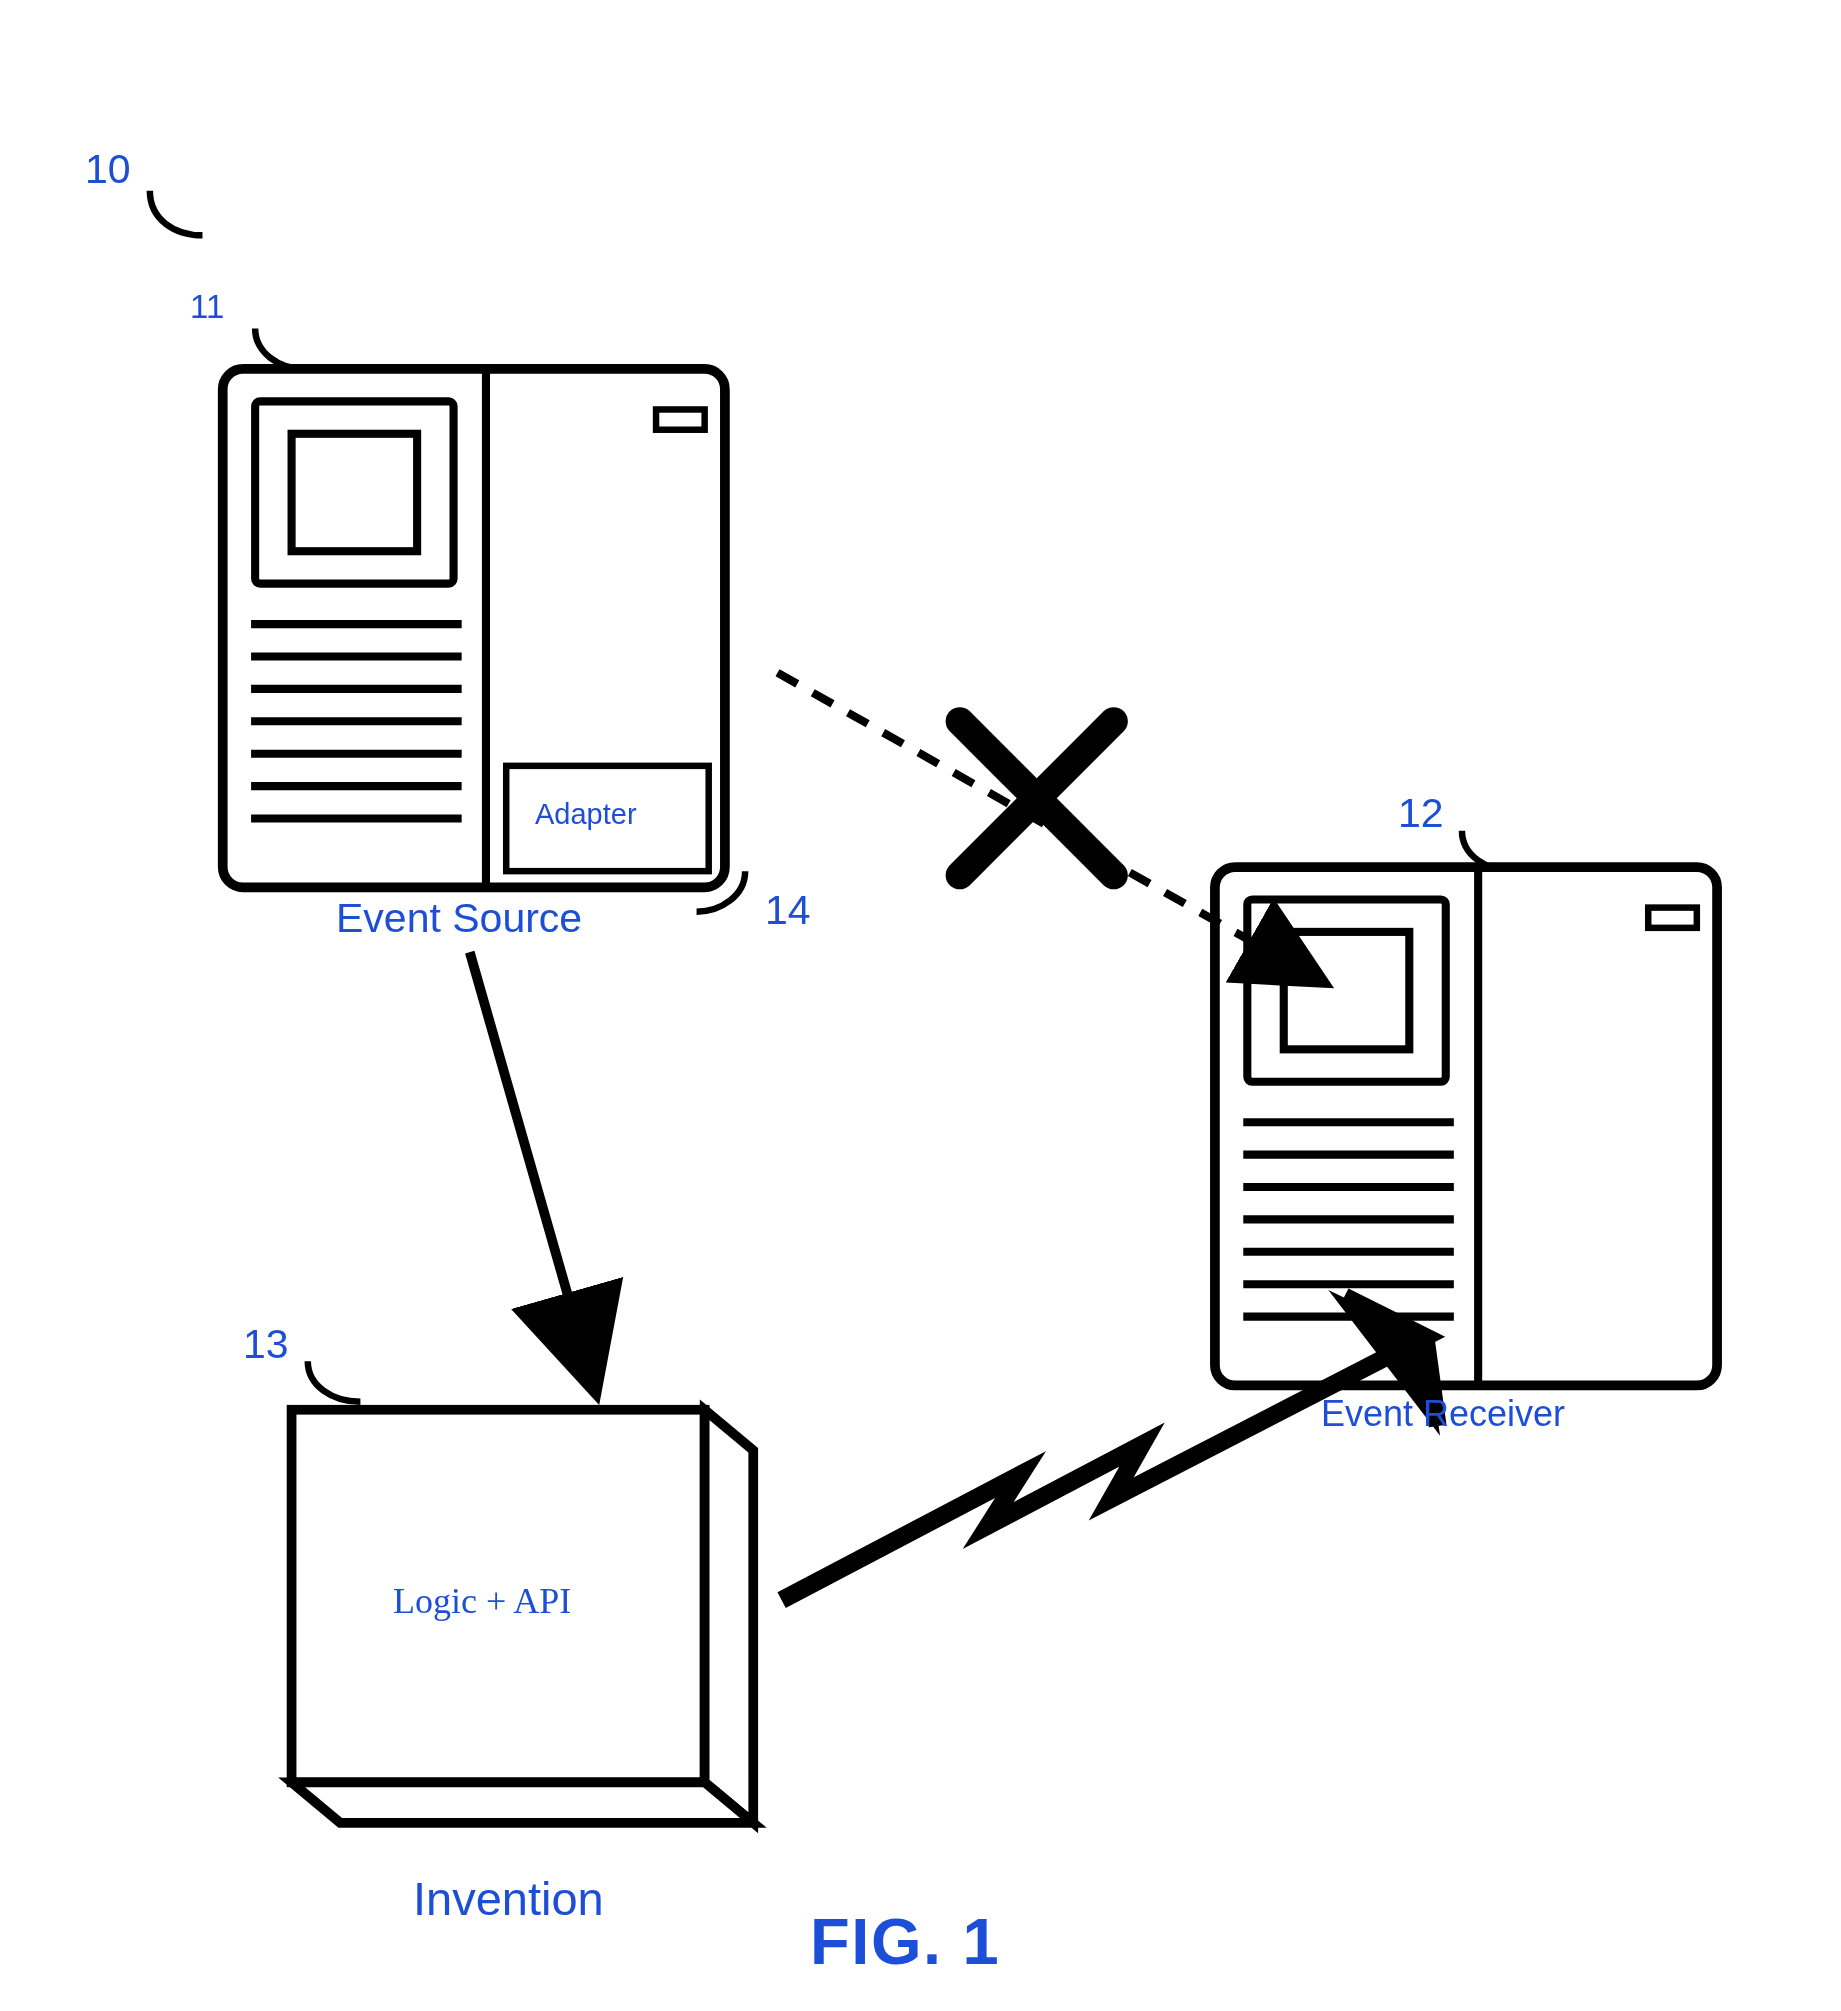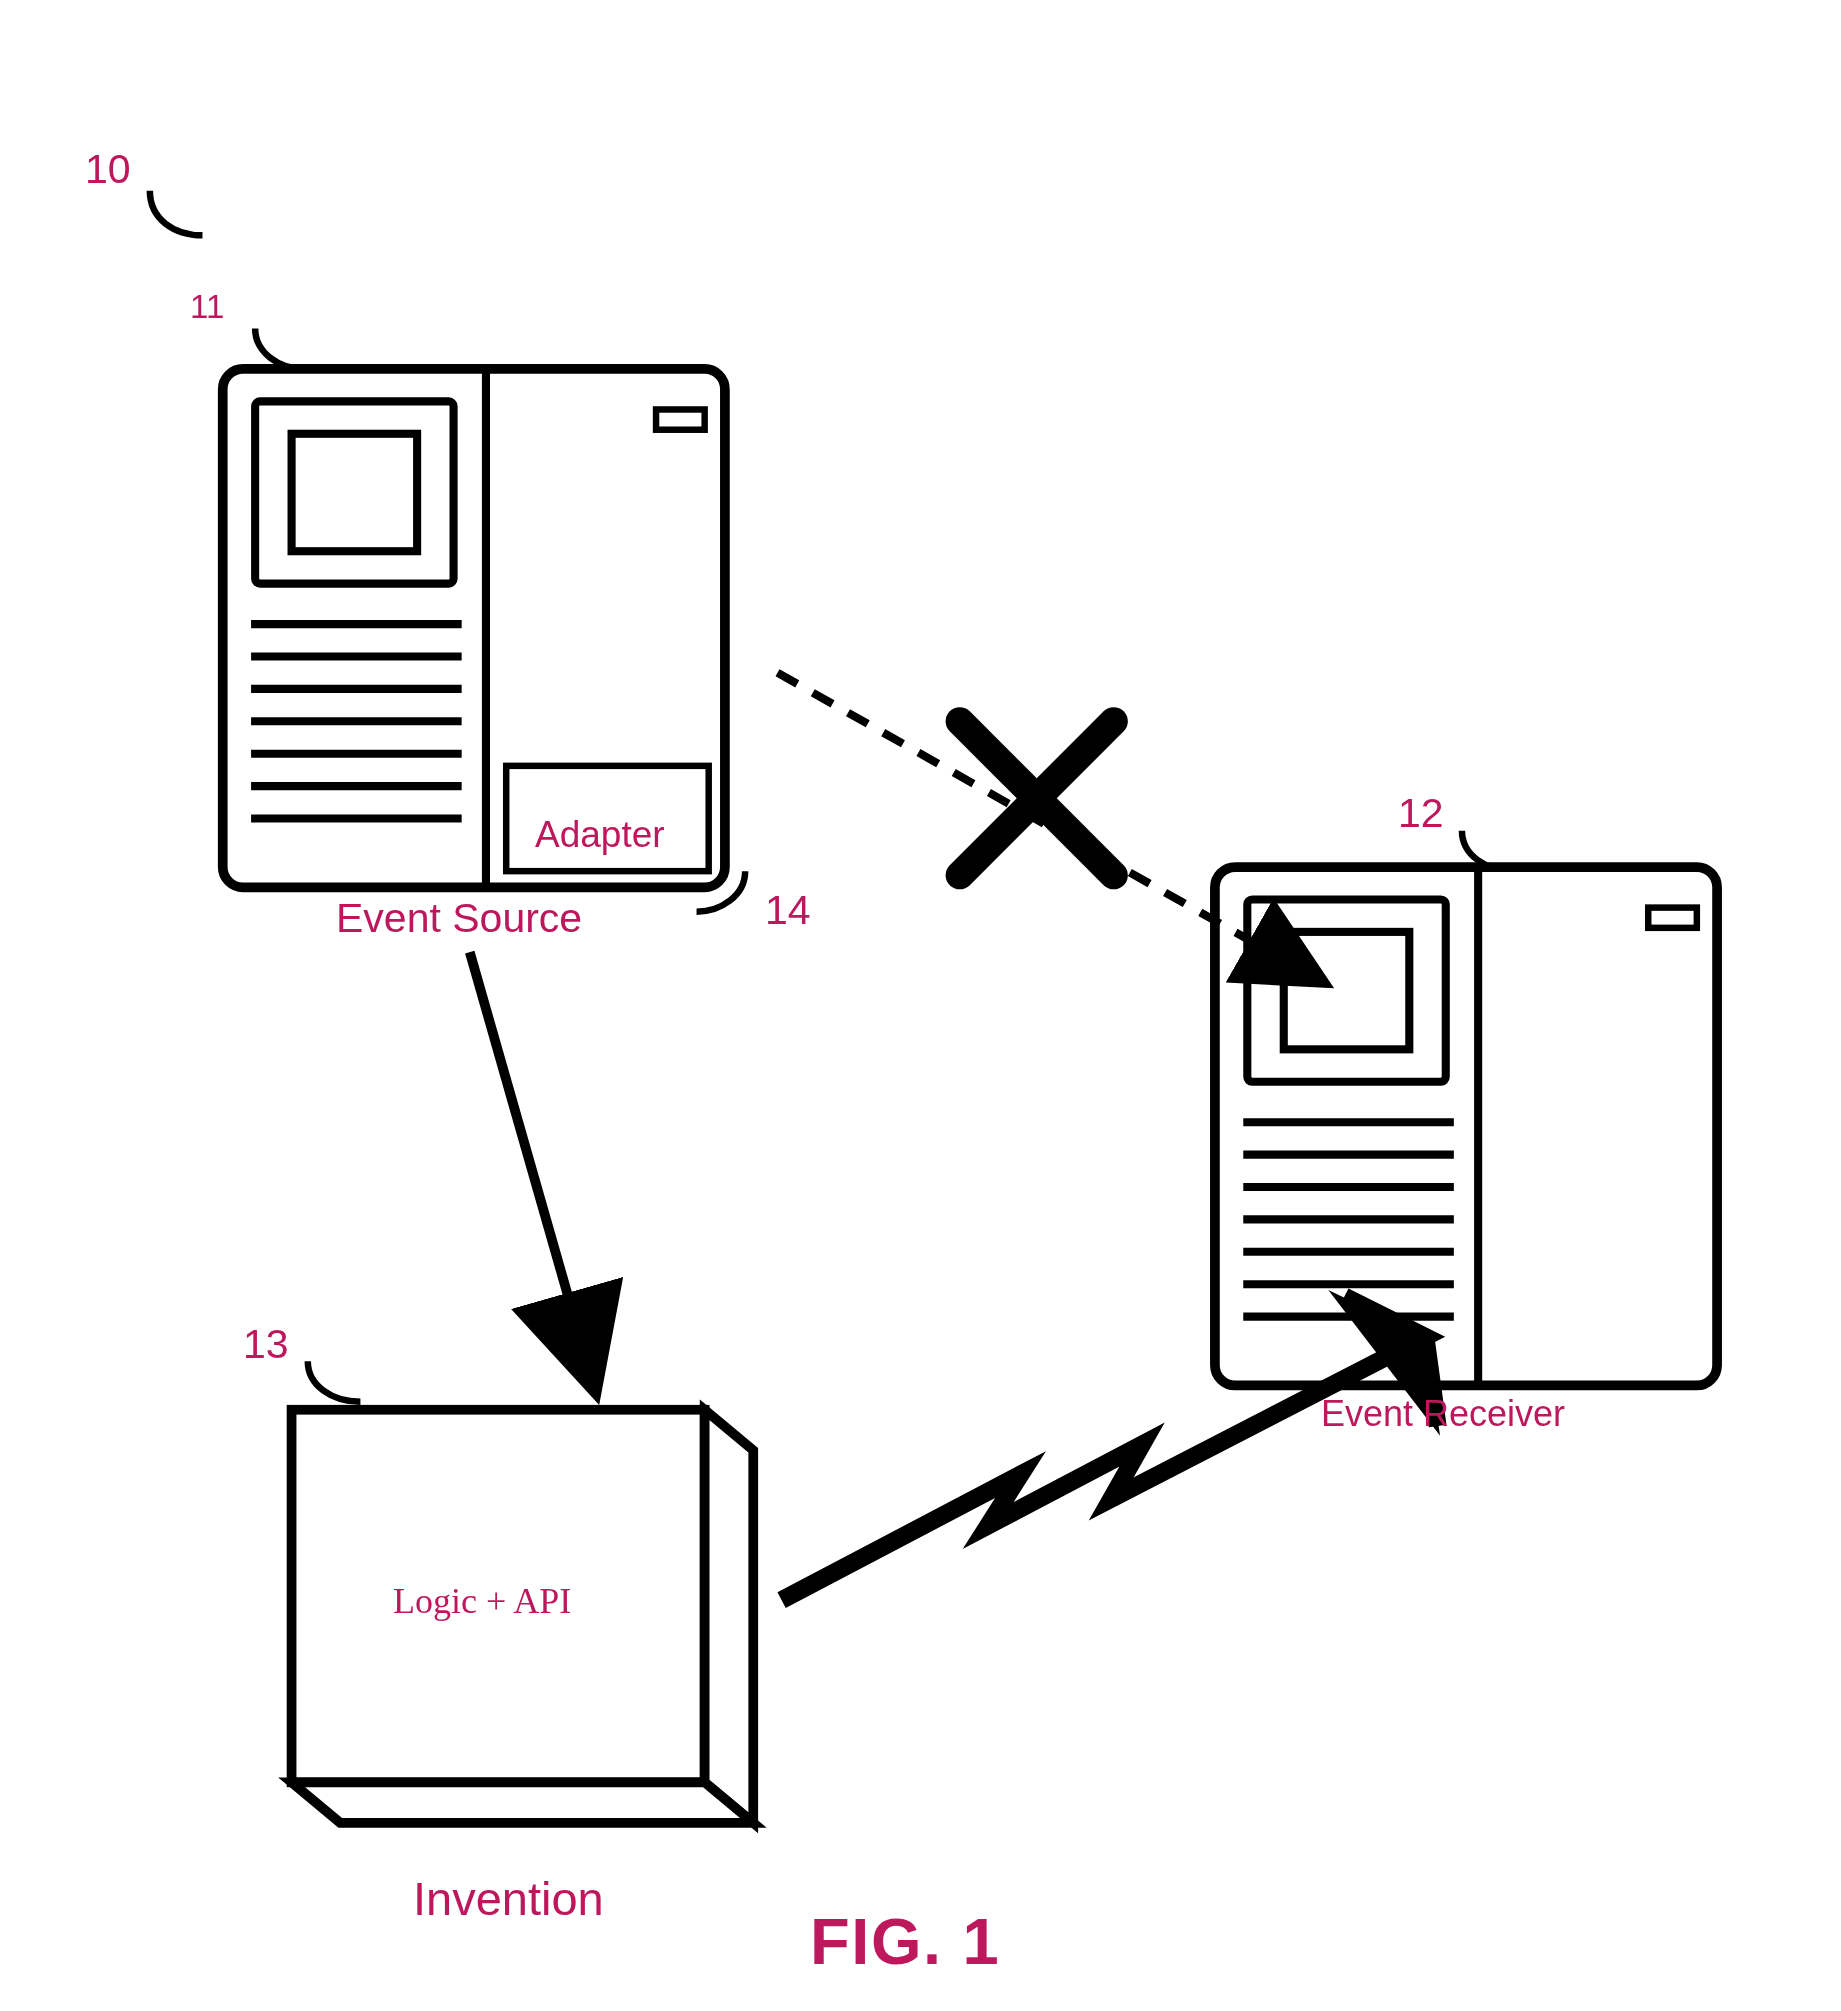--- a/index.html
+++ b/index.html
@@ -9,21 +9,21 @@
     font-family: Arial, Helvetica, sans-serif;
   }
   .stage {
     position: relative;
     width: 1841px;
     height: 2012px;
   }
   svg { position: absolute; top: 0; left: 0; }
   .lbl {
     position: absolute;
-    color: #be185d;
+    color: #1d4ed8;
     white-space: nowrap;
   }
 </style>
 </head>
 <body>
 
 <div class="stage">
 
   <svg viewBox="0 0 2273 2483" width="1841" height="2012">
     <defs>
@@ -119,21 +119,21 @@
                L1760,1650" fill="none" stroke="#000" stroke-width="22" stroke-linejoin="miter" stroke-linecap="butt"></path>
 
       <polygon points="1760,1650 1640,1592 1778,1772" fill="#000"></polygon>
     </g>
 
   </svg>
 
   <div class="lbl" style="left:85px; top:146px; font-size:41px;">10</div>
 
   <div class="lbl" style="left:190px; top:288px; font-size:33px;">11</div>
-  <div class="lbl" style="left:535px; top:798px; font-size:37px;margin-top:16px;">Adapter</div>
+  <div class="lbl" style="left:535px; top:798px; font-size:29px;">Adapter</div>
   <div class="lbl" style="left:336px; top:895px; font-size:41px;">Event Source</div>
   <div class="lbl" style="left:737px; top:887px; font-size:41px;margin-left:28px;">14</div>
 
   <div class="lbl" style="left:1398px; top:790px; font-size:41px;">12</div>
   <div class="lbl" style="left:1321px; top:1393px; font-size:36px;">Event Receiver</div>
 
   <div class="lbl" style="left:243px; top:1321px; font-size:41px;">13</div>
   <div class="lbl" style="left:393px; top:1580px; font-size:36px;font-family:Liberation Serif, serif;">Logic + API</div>
   <div class="lbl" style="left:413px; top:1871px; font-size:47px;">Invention</div>
 

